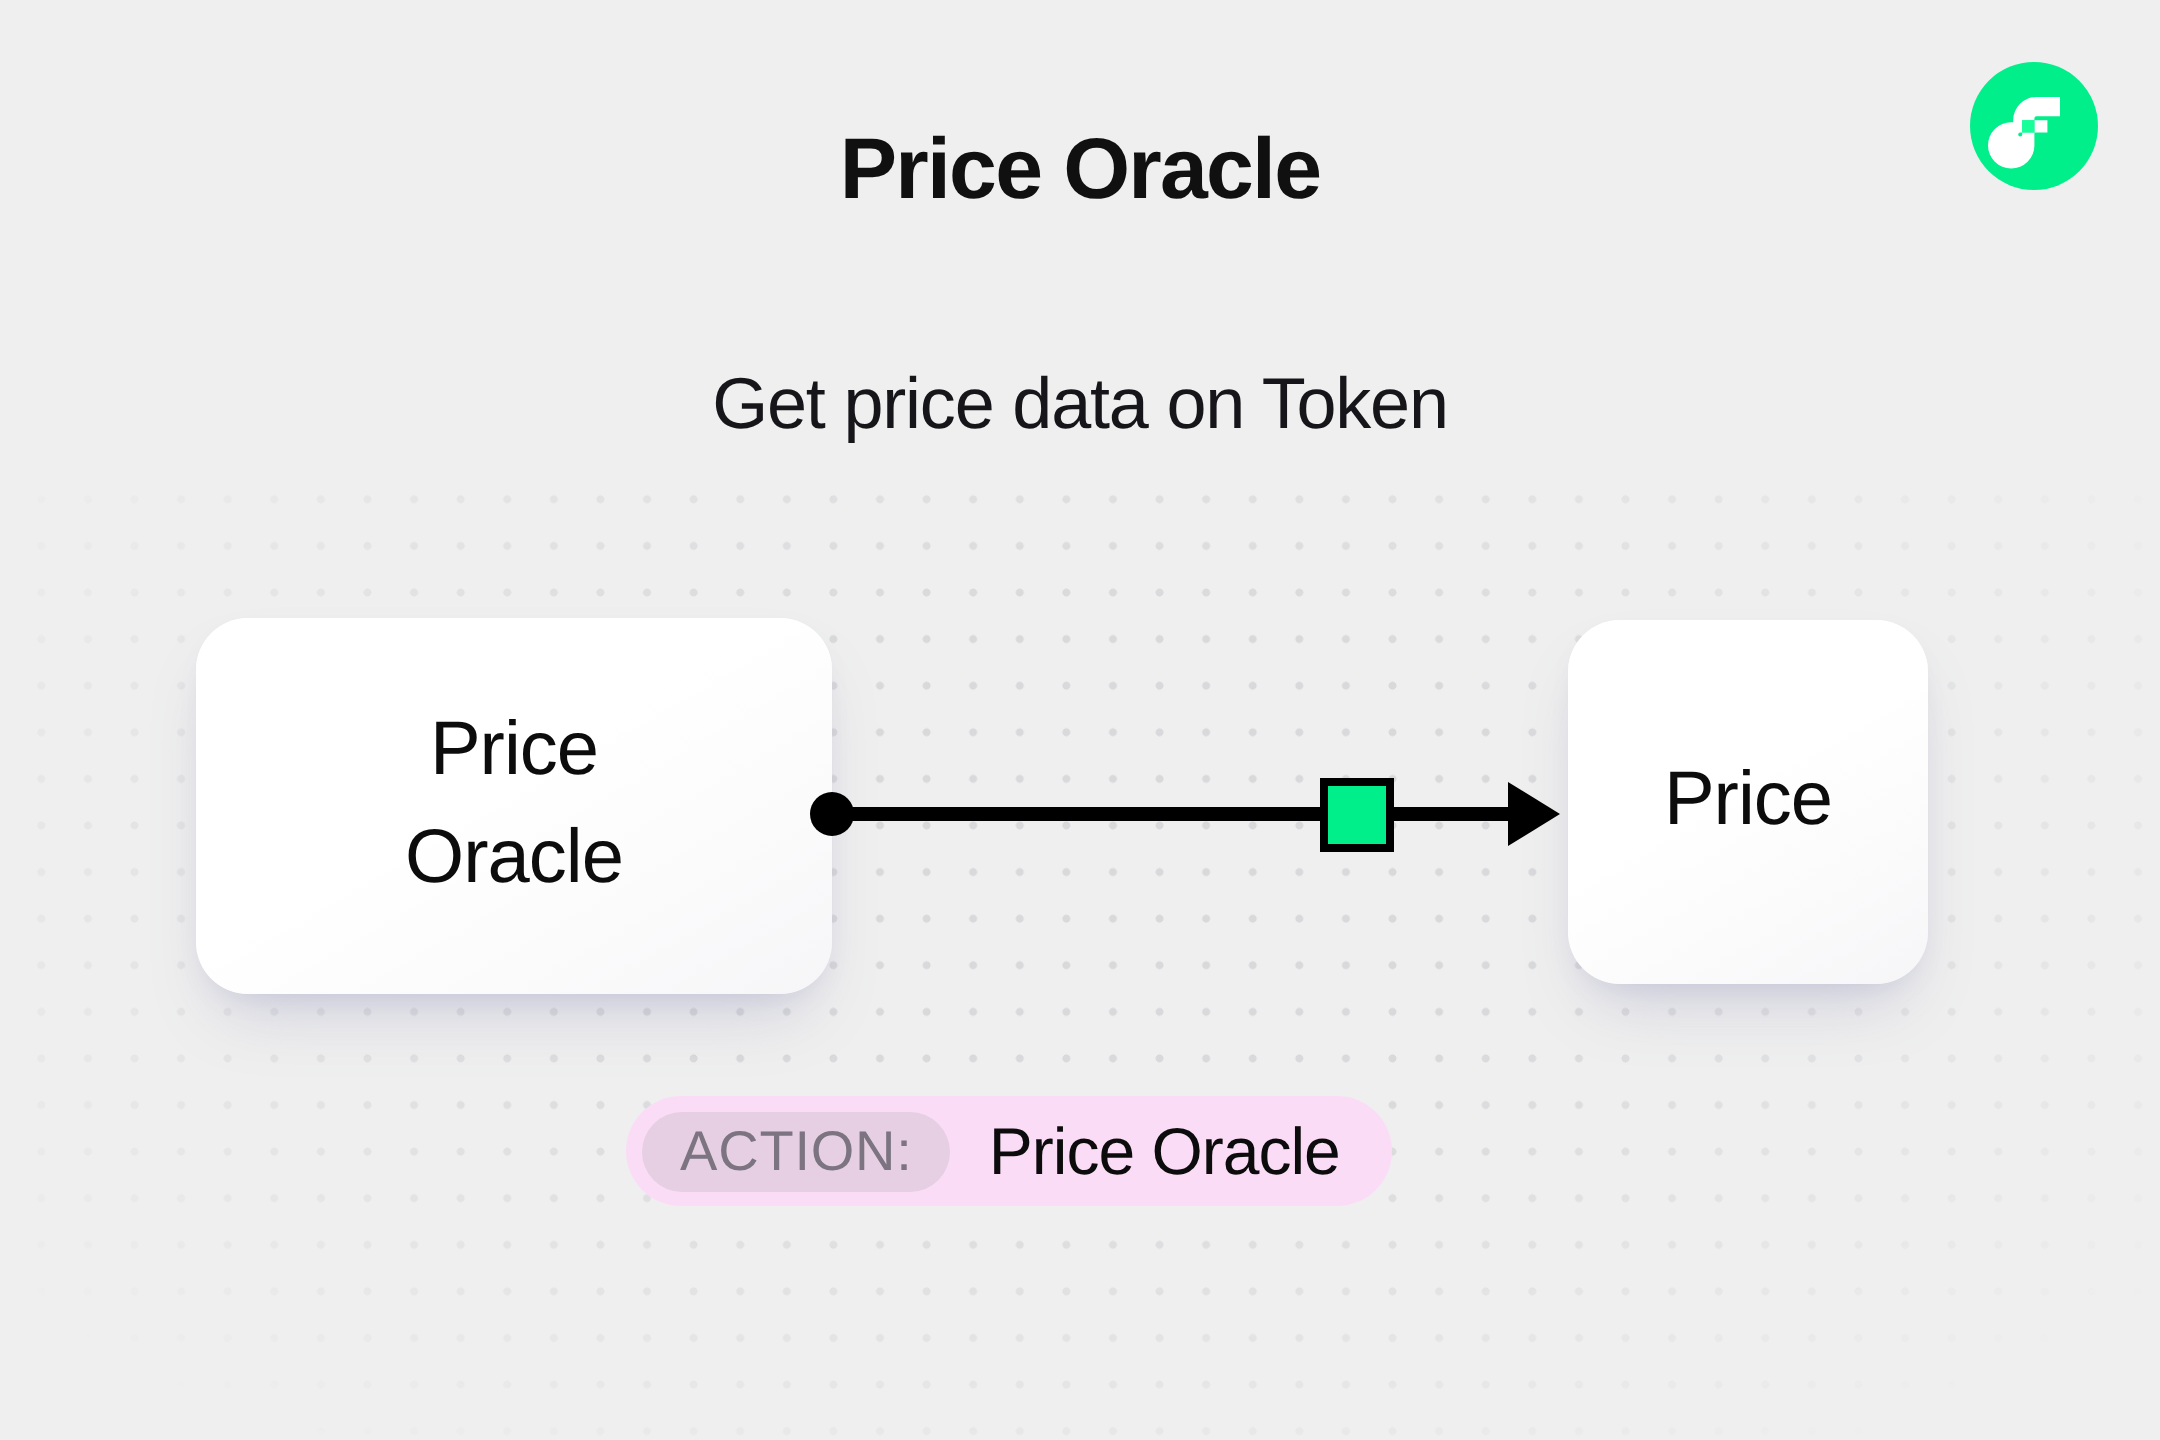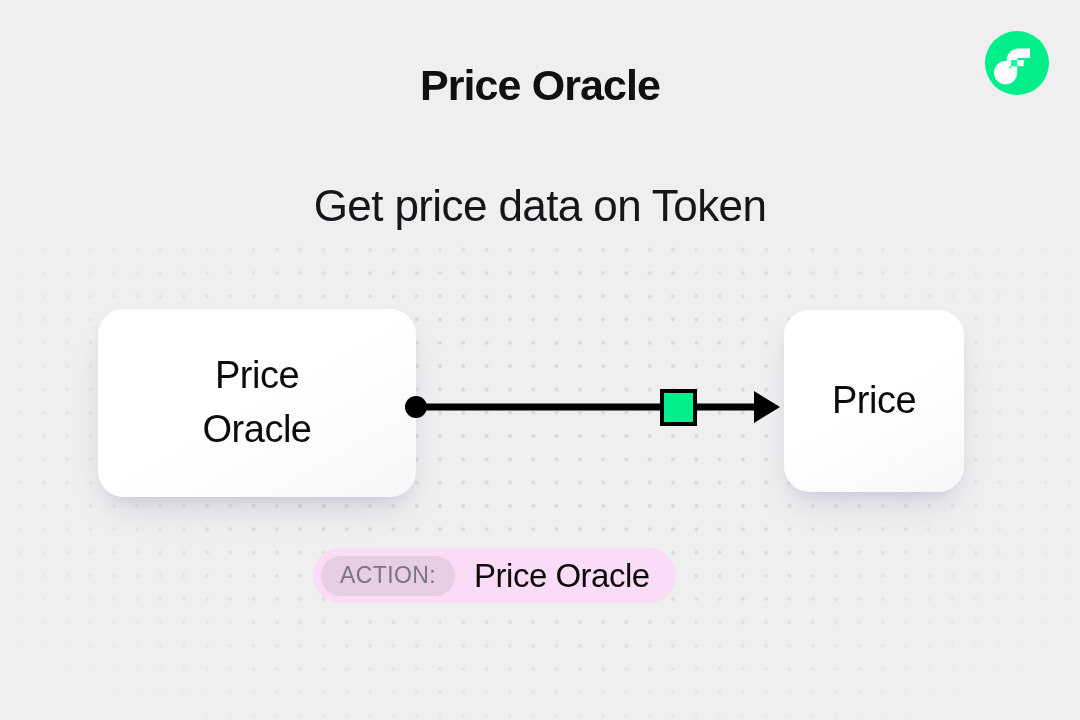--- a/index.html
+++ b/index.html
@@ -54,21 +54,21 @@
     letter-spacing: -0.9px;
     color: #101010;
     line-height: 1.15;
   }
   #page-subtitle {
     position: absolute;
     top: 180px;
     left: 0;
     width: 1080px;
     text-align: center;
-    font-size: 44px;
+    font-size: 36px;
     font-weight: 400;
     letter-spacing: -0.6px;
     color: #15151a;
     line-height: 1.2;
   }
 
   
   .node-card {
     position: absolute;
     background: linear-gradient(150deg, #ffffff 0%, #ffffff 45%, #fbfbfc 72%, #f6f6f8 100%);
@@ -127,21 +127,21 @@
     box-sizing: border-box;
   }
   #action-badge-pill {
     background: #e6cfe3;
     color: #7c7481;
     border-radius: 22px;
     height: 40px;
     padding: 0 19px;
     display: flex;
     align-items: center;
-    font-size: 23px;
+    font-size: 28px;
     font-weight: 500;
     letter-spacing: 0.4px;
   }
   #action-badge-value {
     margin-left: 19px;
     font-size: 33px;
     font-weight: 400;
     letter-spacing: -0.5px;
     color: #0c0c0c;
   }

